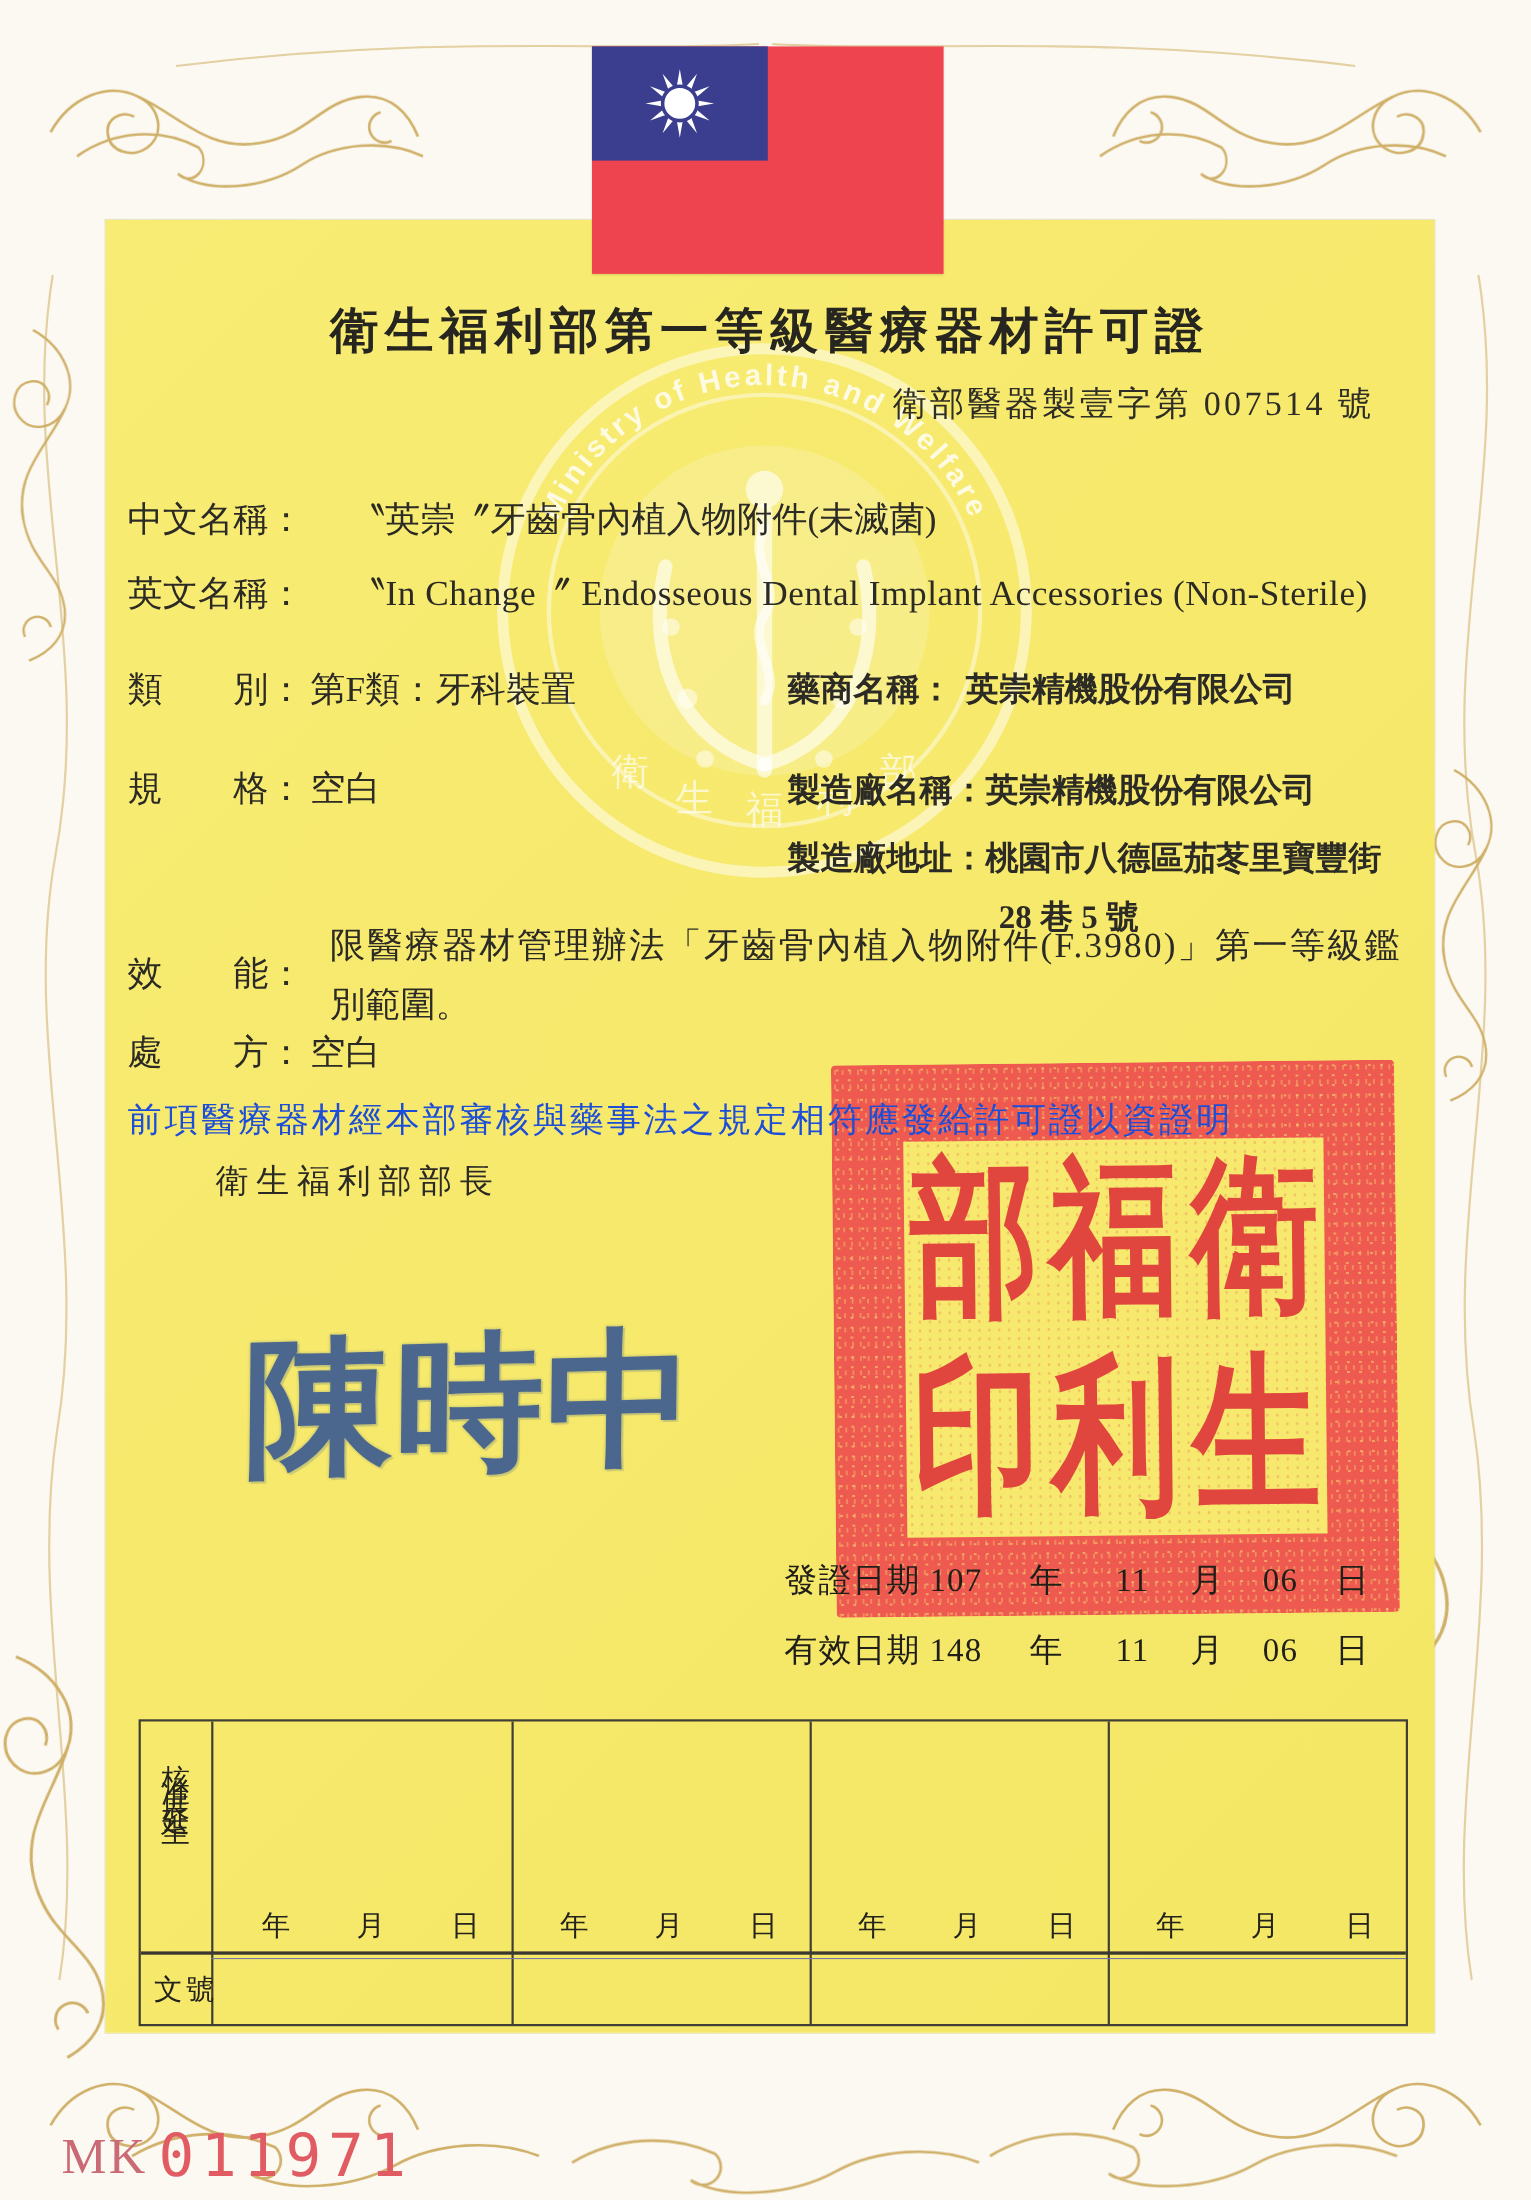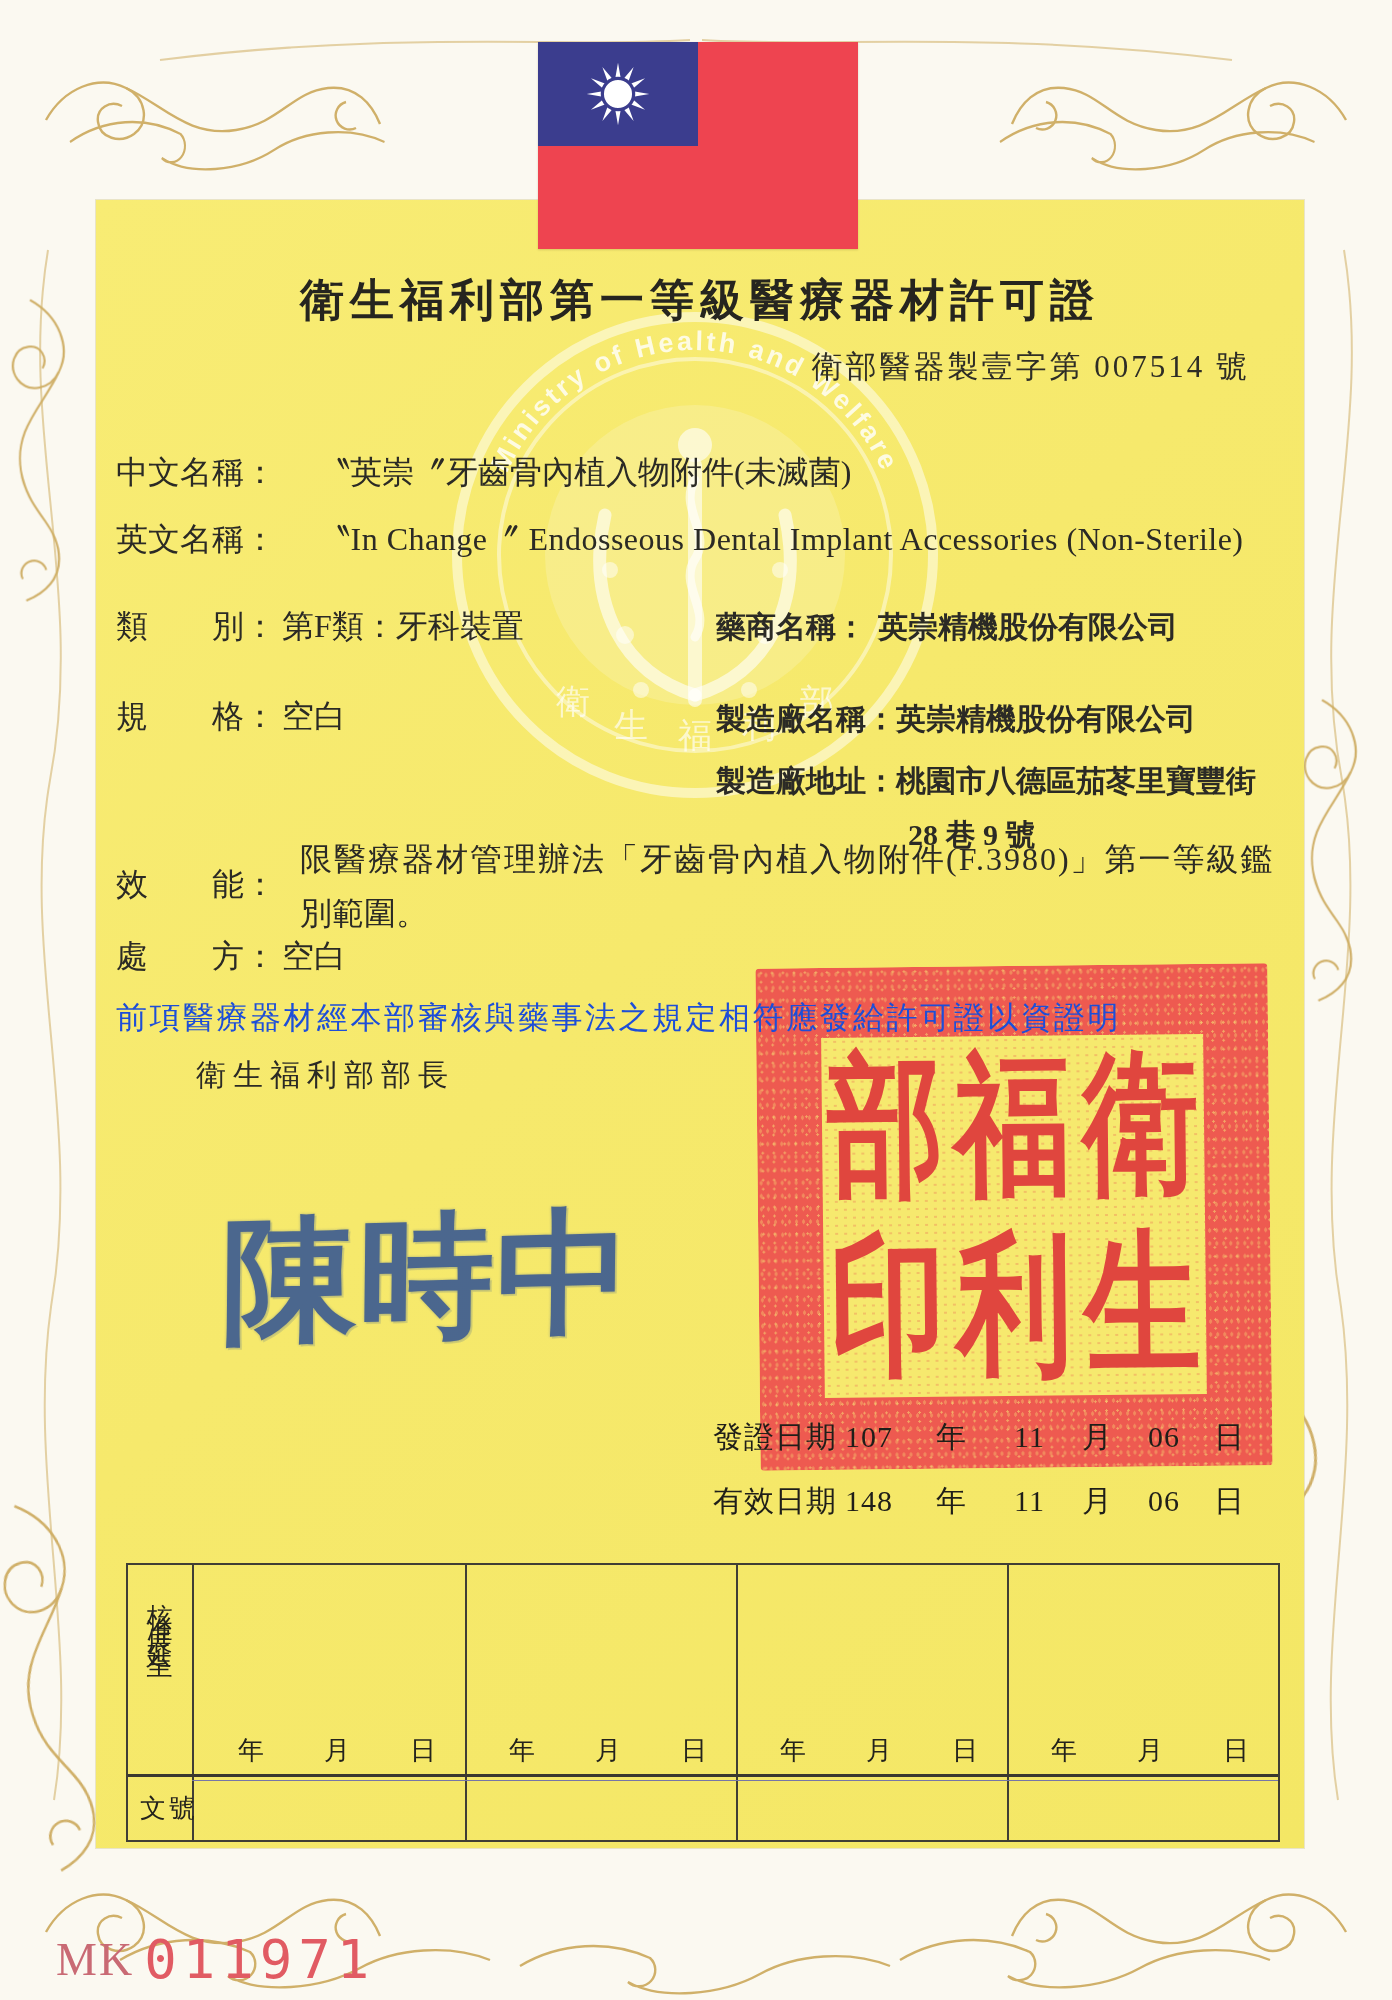--- a/index.html
+++ b/index.html
@@ -199,21 +199,21 @@
 <div class="abs txt f32 row-l" style="top:698px">
   <span>規　　格：</span><span style="margin-left:6px">空白</span>
 </div>
 <div class="abs txt f30 row-r" style="top:702px">
   <span>製造廠名稱：</span><span>英崇精機股份有限公司</span>
 </div>
 
 <div class="abs txt f30 row-r" style="top:764px">
   <span>製造廠地址：</span><span>桃園市八德區茄苳里寶豐街</span>
 </div>
-<div class="abs txt f30" style="left:908px;top:818px">28 巷 9 號</div>
+<div class="abs txt f30" style="left:908px;top:818px">28 巷 5 號</div>
 
 <div class="abs txt f32" style="left:116px;top:866px">效　　能：</div>
 <div class="abs txt f32" style="left:300px;top:841px;letter-spacing:2px">限醫療器材管理辦法「牙齒骨內植入物附件(F.3980)」第一等級鑑</div>
 <div class="abs txt f32" style="left:300px;top:895px">別範圍。</div>
 
 <div class="abs txt f32 row-l" style="top:938px">
   <span>處　　方：</span><span style="margin-left:6px">空白</span>
 </div>
 
 <div class="abs txt statement">前項醫療器材經本部審核與藥事法之規定相符應發給許可證以資證明</div>

